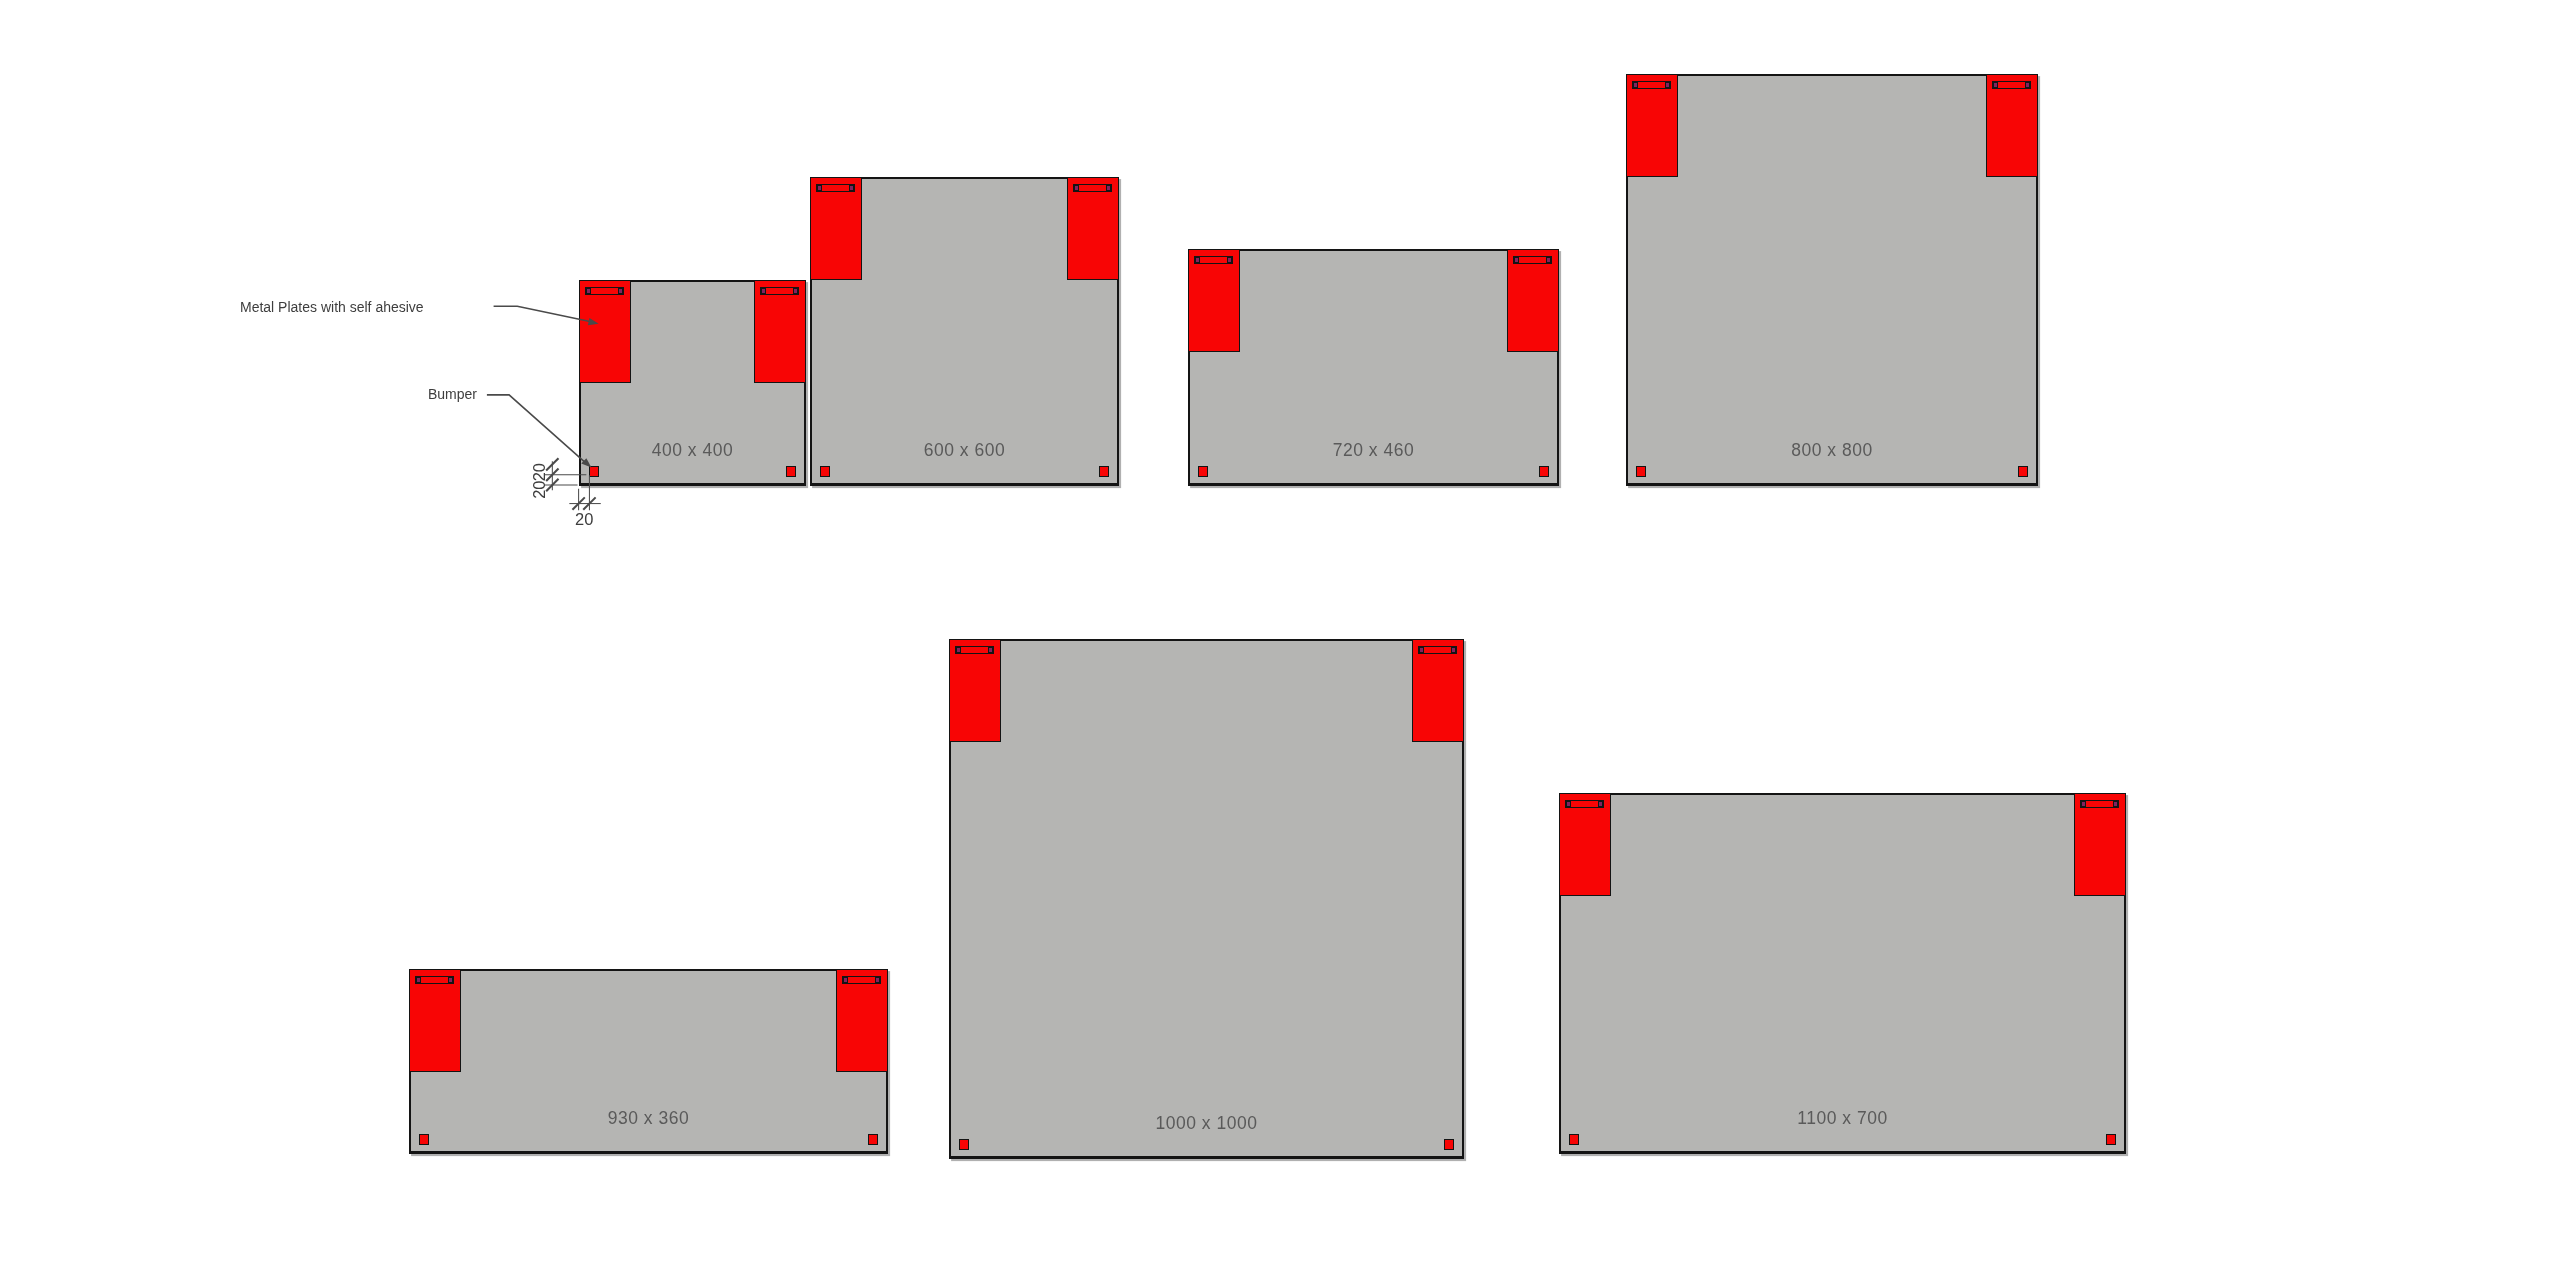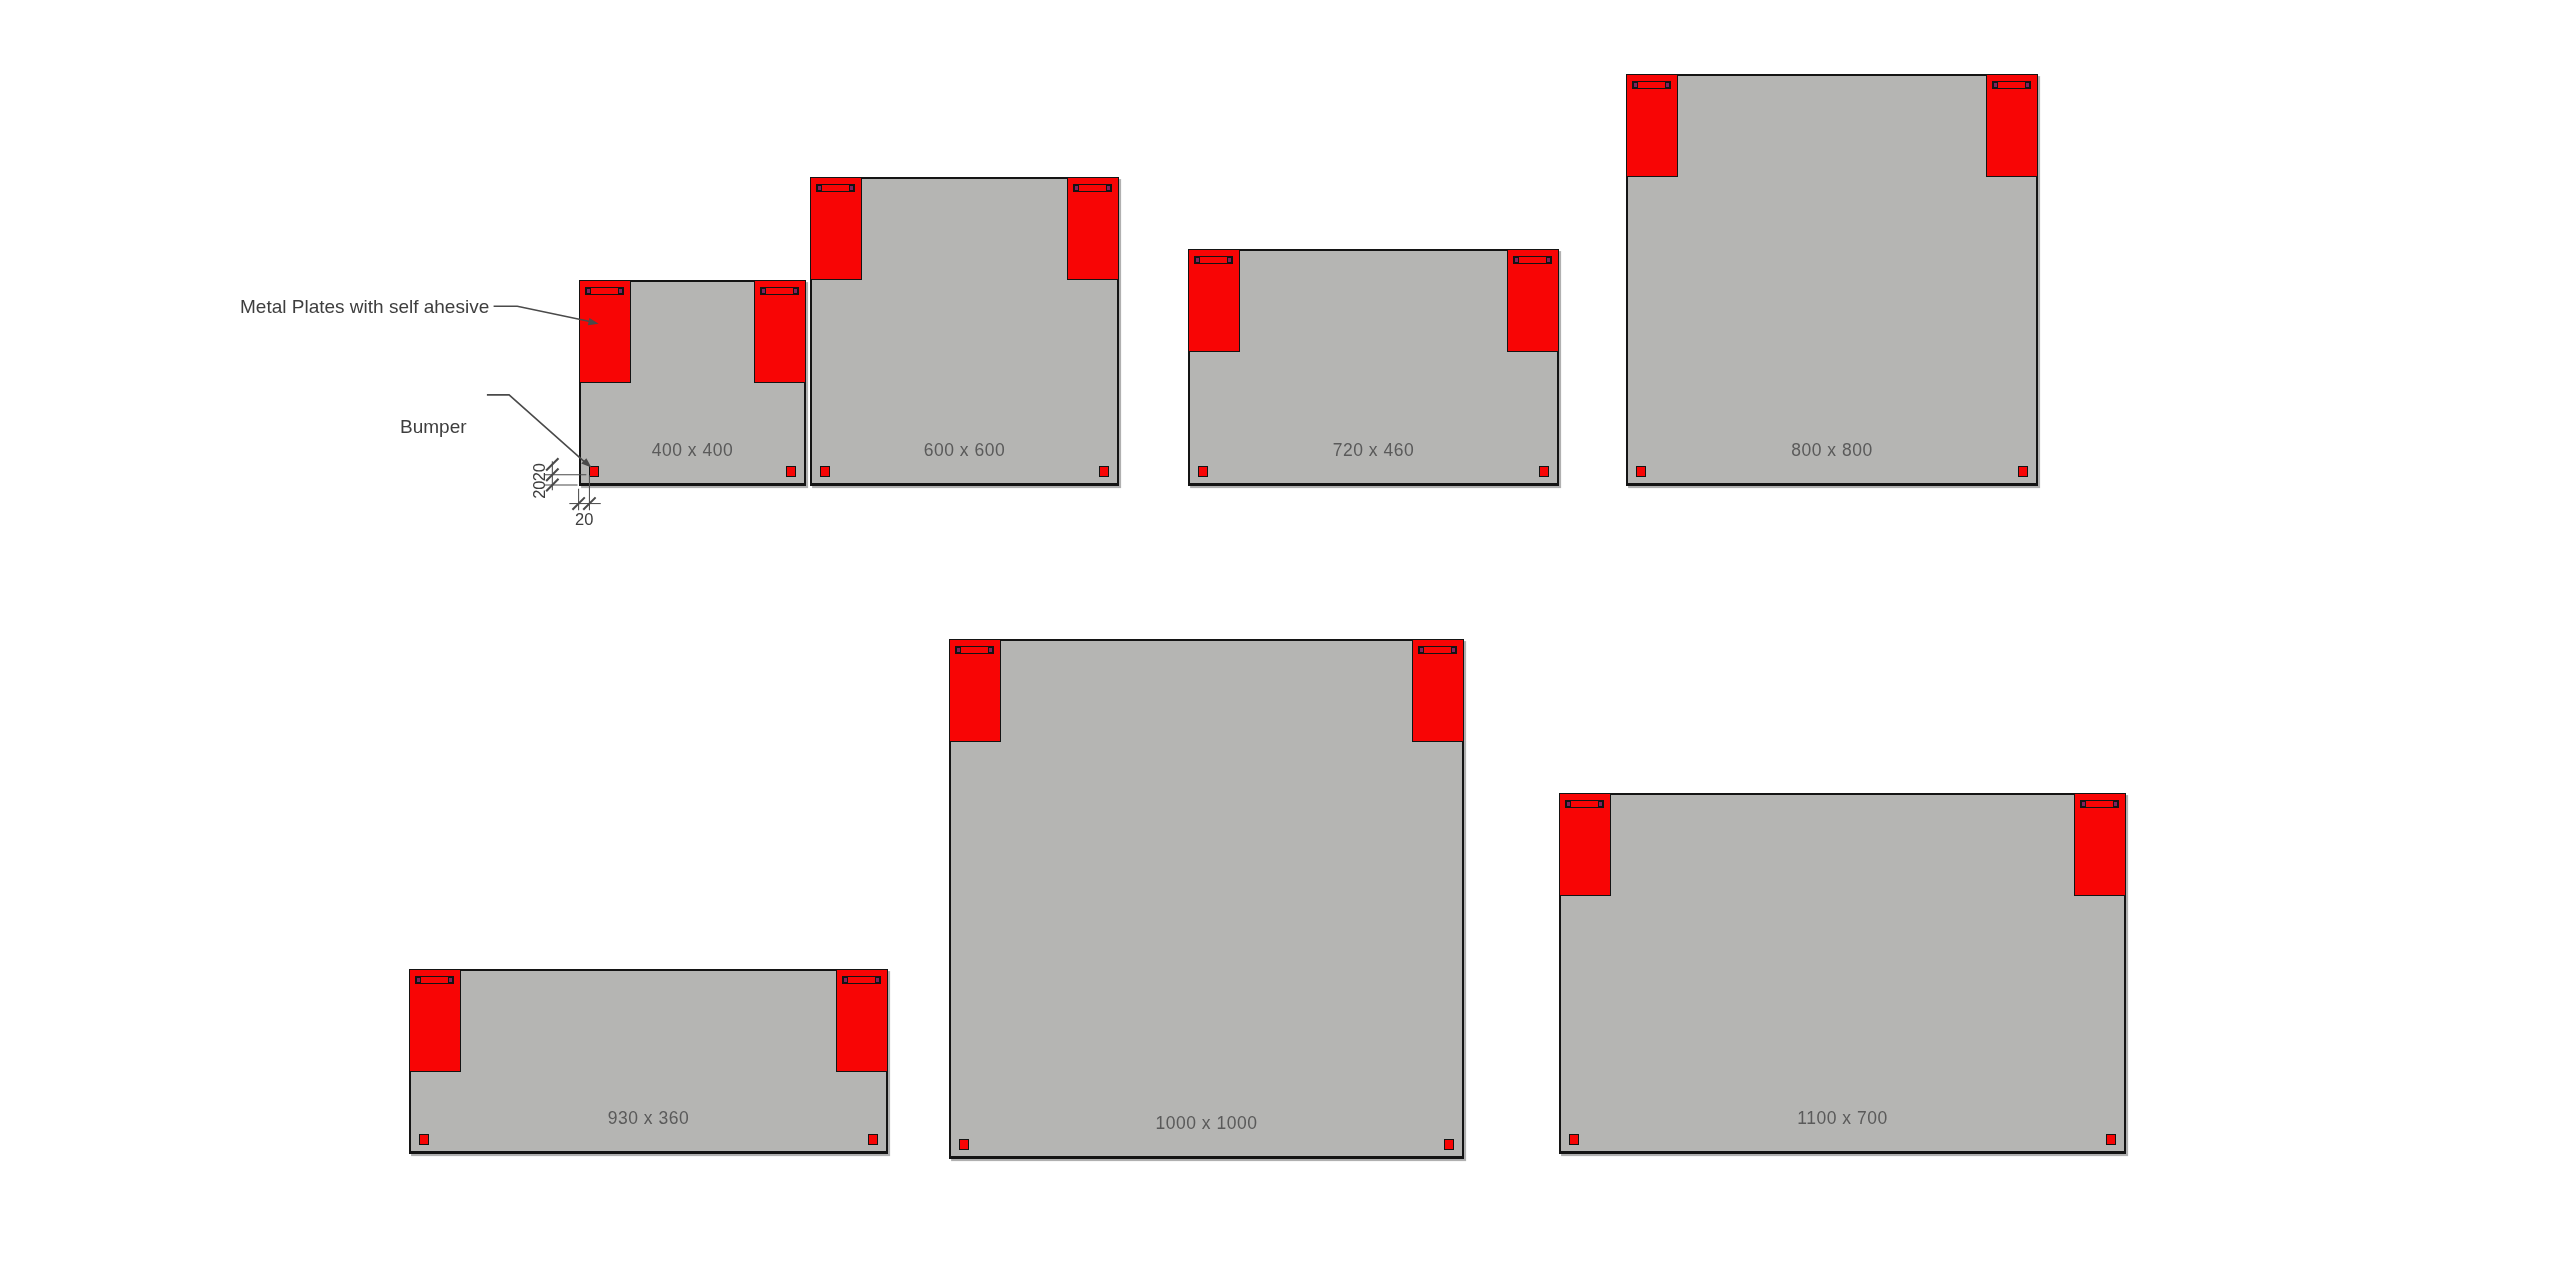--- a/index.html
+++ b/index.html
@@ -64,21 +64,21 @@
     right: 0;
     bottom: 22px;
     text-align: center;
     font-size: 17.5px;
     line-height: 20.6px;
     color: #5a5a5a;
     letter-spacing: 0.5px;
   }
   .callout {
     position: absolute;
-    font-size: 19px;
+    font-size: 14px;
     line-height: 20.6px;
     color: #3e3e3e;
     white-space: nowrap;
   }
   .overlay {
     position: absolute;
     left: 0;
     top: 0;
     width: 2638px;
     height: 1273px;
@@ -220,21 +220,21 @@
         <span class="cap l"></span>
         <span class="cap r"></span>
       </div>
     </div>
     <div class="bumper bl"></div>
     <div class="bumper br"></div>
     <div class="size-label">1100 x 700</div>
   </div>
 
   <div class="callout" style="left:240px; top:297px;">Metal Plates with self ahesive</div>
-  <div class="callout" style="left:400px; top:384px;margin-top:33px;">Bumper</div>
+  <div class="callout" style="left:428px; top:384px;">Bumper</div>
 
   <svg class="overlay" viewBox="0 0 5120 2470" xmlns="http://www.w3.org/2000/svg">
 
     <polyline points="958,594 1004,594 1152,625" stroke-width="3"></polyline>
     <polygon class="arrowhead" points="1162,628 1141,631 1144,617"></polygon>
 
     <polyline points="945,766 988,766 1140,901" stroke-width="3"></polyline>
     <polygon class="arrowhead" points="1148,907 1128,899 1138,889"></polygon>
 
     <line x1="1072" y1="895" x2="1072" y2="951" stroke-width="2"></line>

